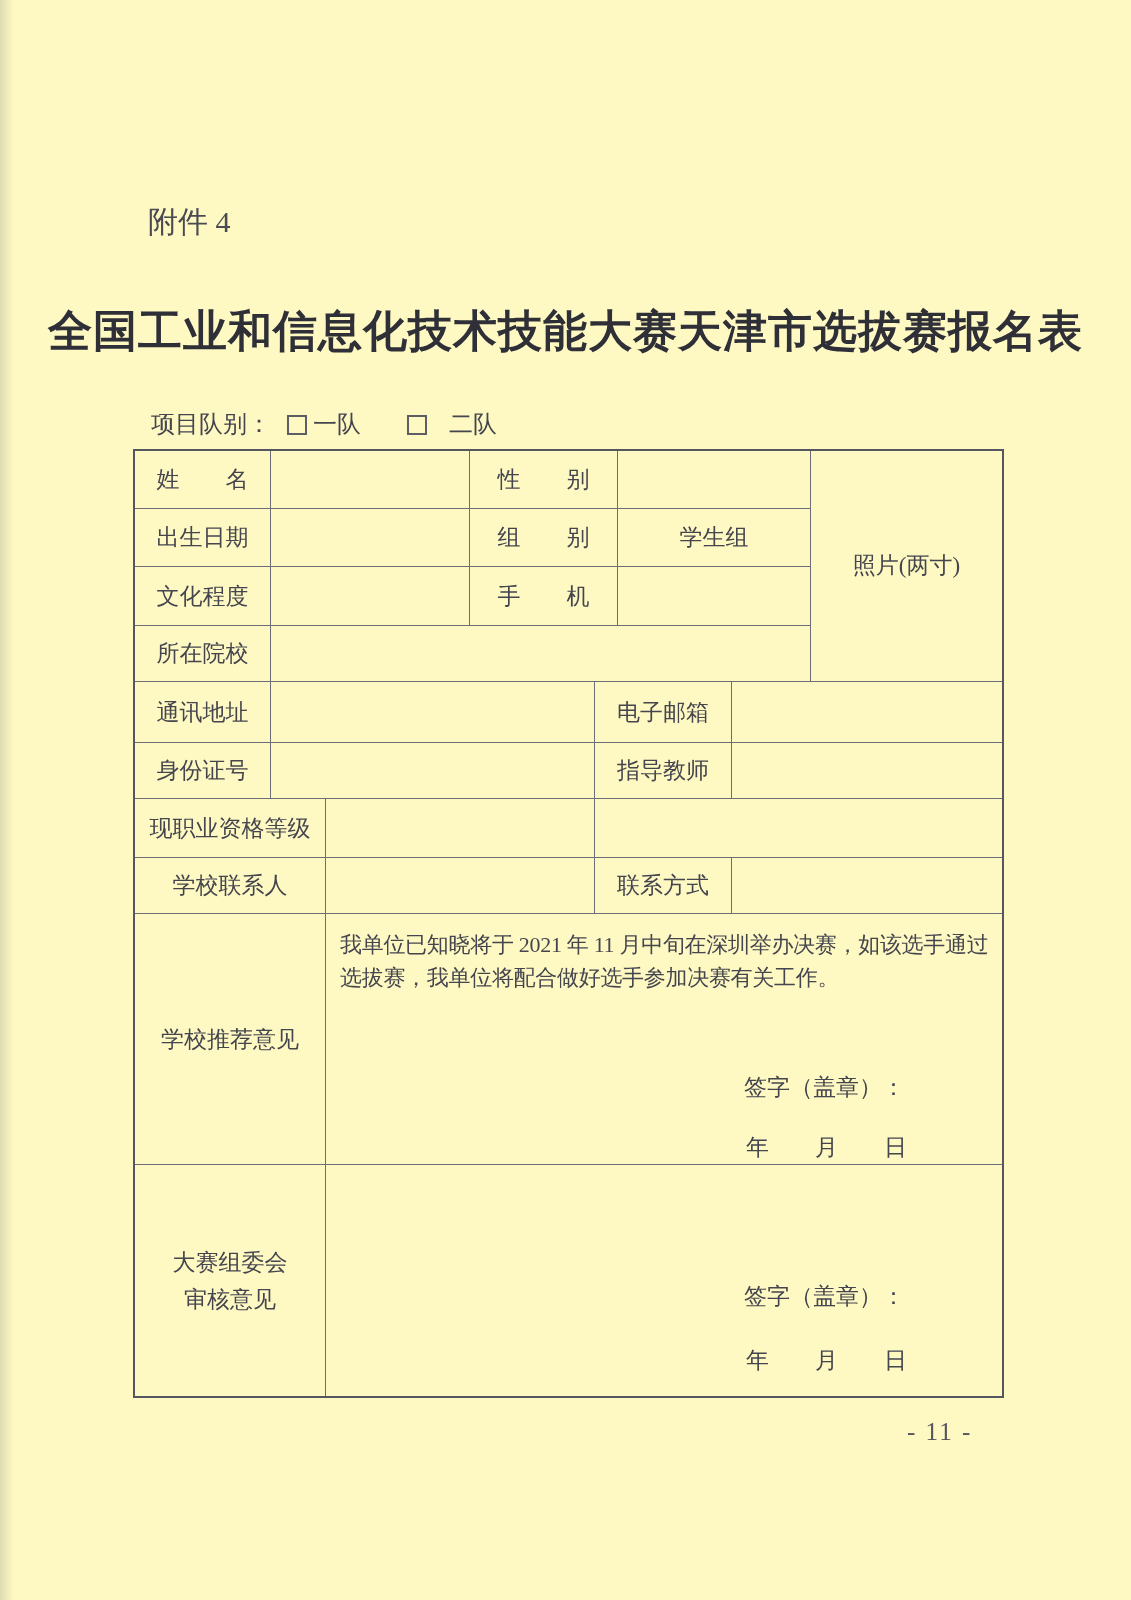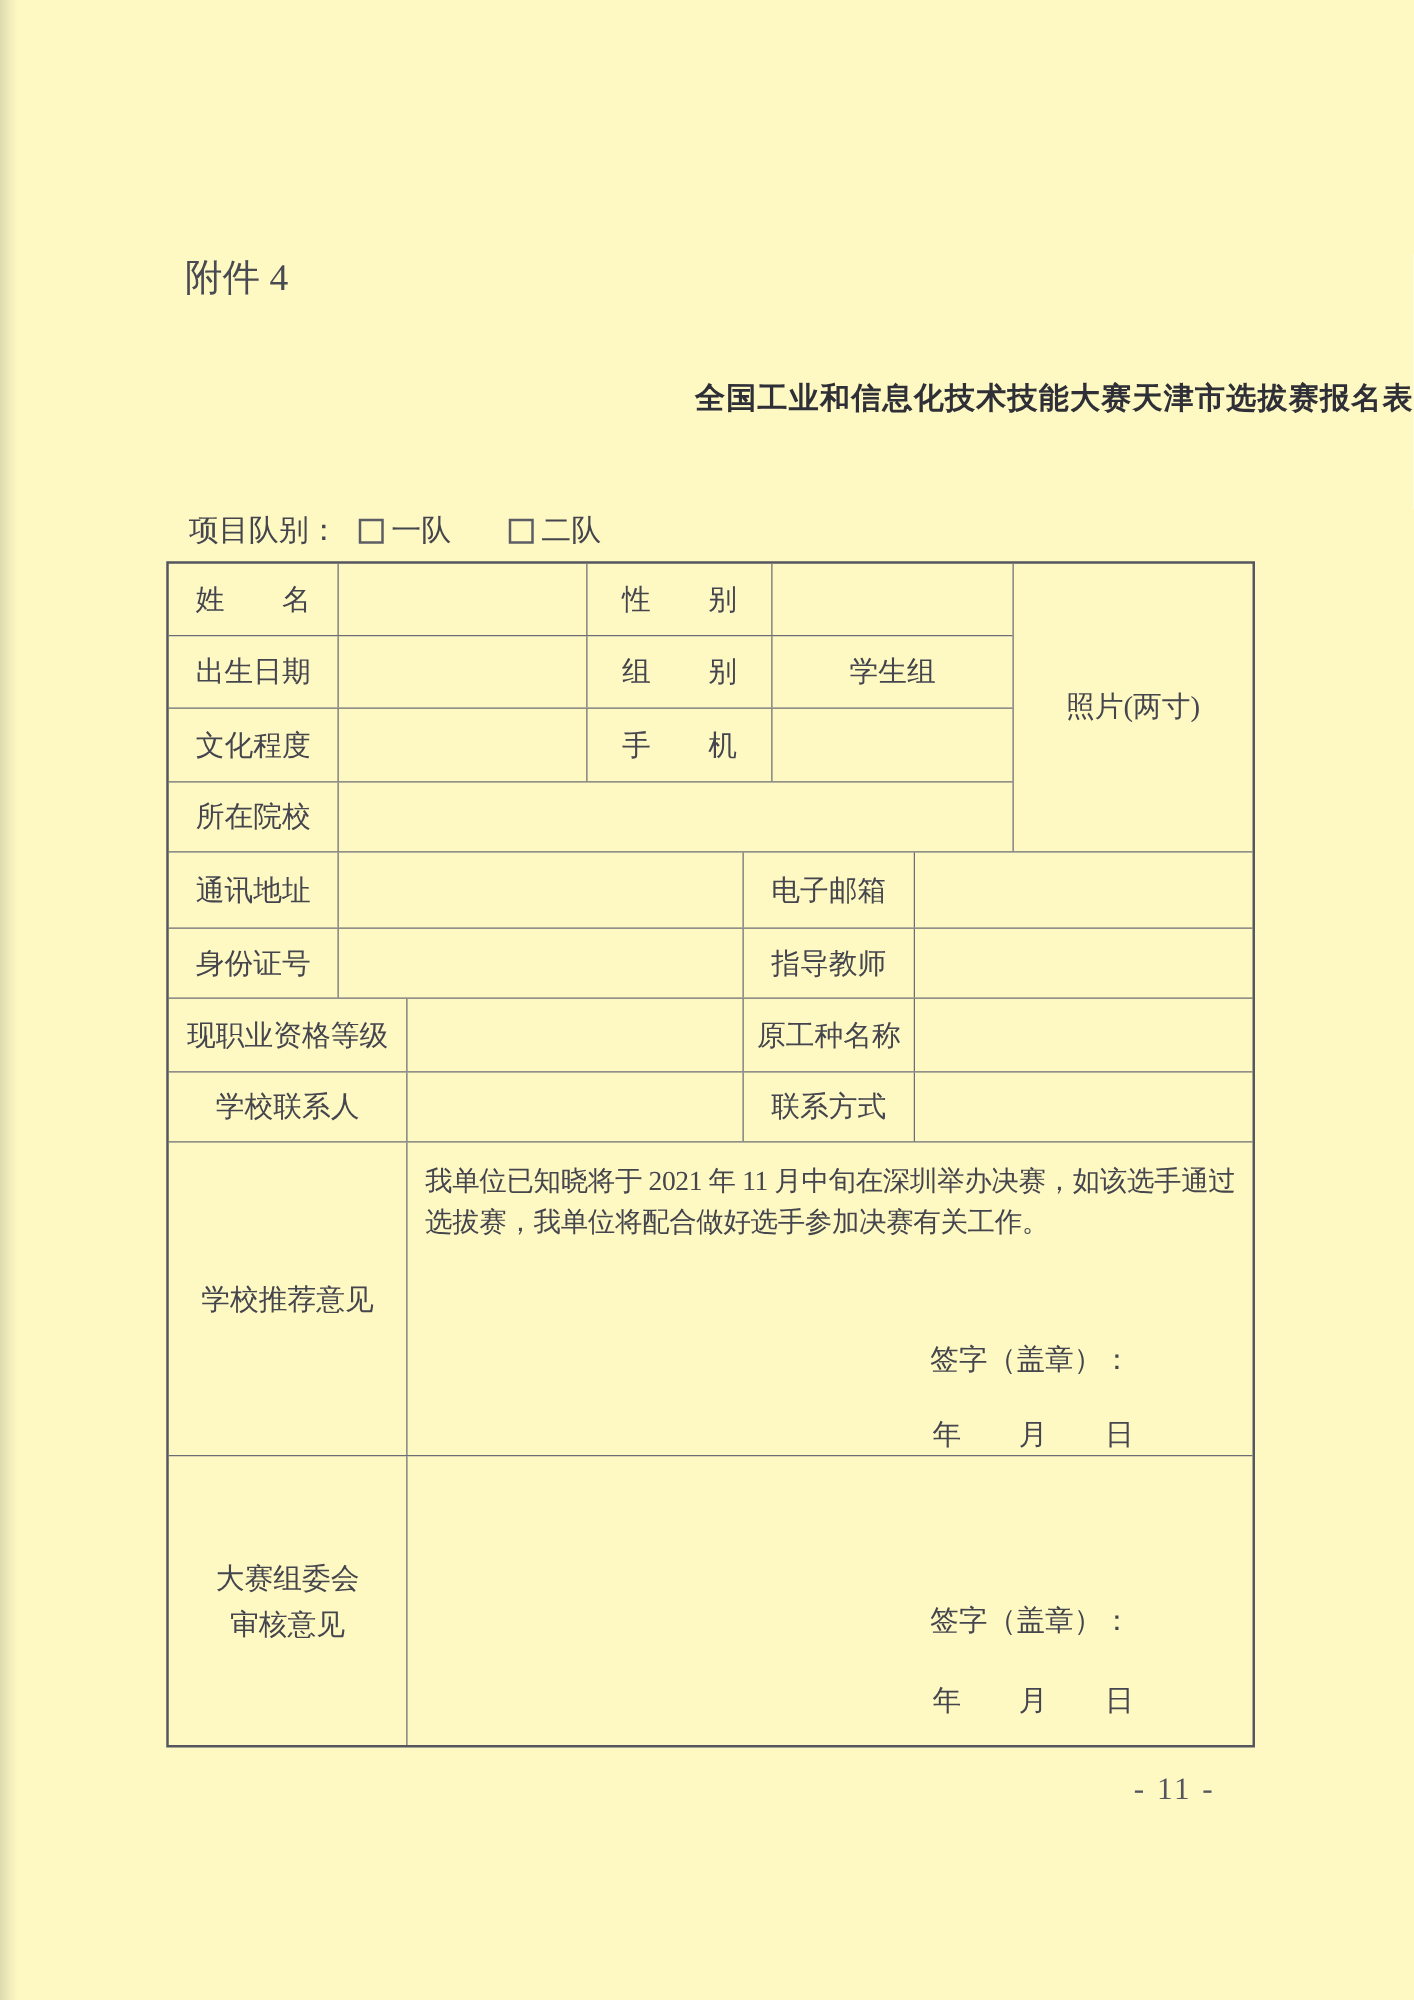--- a/index.html
+++ b/index.html
@@ -14,34 +14,34 @@
   .scan-edge{
     position:absolute;left:0;top:0;bottom:0;width:14px;
     background:linear-gradient(90deg,rgba(100,100,108,0.20),rgba(100,100,108,0));
   }
   .attachment{
     position:absolute;left:148px;top:202px;
     font-size:30px;color:#4a4a52;
   }
   .title{
     position:absolute;left:0;right:0;top:302px;margin:0;
-    text-align:right;font-size:24px;font-weight:700;
+    text-align:center;font-size:44px;font-weight:700;
     color:#2f2f37;letter-spacing:1px;
   }
   .subtitle{
     position:absolute;left:0;right:0;top:354px;
     text-align:center;font-size:28px;letter-spacing:4px;color:#3c3c44;
   }
   .team-row{
     position:absolute;left:151px;top:408px;
     display:flex;align-items:center;font-size:24px;color:#45454e;
   }
   .team-row .tlabel{margin-right:16px;}
   .team-option{display:flex;align-items:center;}
-  .team-option.second{margin-left:46px;}
+  .team-option.second{margin-left:46px;gap:16px;}
   .checkbox{
     display:inline-block;width:16px;height:16px;
     border:2px solid #5d5d66;margin-right:6px;margin-top:2px;
     background:transparent;
   }
   
   .tbl{
     position:absolute;left:133px;top:449px;
     width:871px;height:949px;
     border:2px solid #565660;
@@ -153,21 +153,20 @@
     <div class="row h55">
       <div class="cell wA">身份证号</div>
       <div class="cell wV"></div>
       <div class="cell wC2">指导教师</div>
       <div class="cell flex1 no-r"></div>
     </div>
 
     <div class="row h58">
       <div class="cell wL">现职业资格等级</div>
       <div class="cell wV2"></div>
-      <div class="cell wC2">原工种名称</div>
       <div class="cell flex1 no-r"></div>
     </div>
 
     <div class="row h55">
       <div class="cell wL">学校联系人</div>
       <div class="cell wV2"></div>
       <div class="cell wC2">联系方式</div>
       <div class="cell flex1 no-r"></div>
     </div>
 

